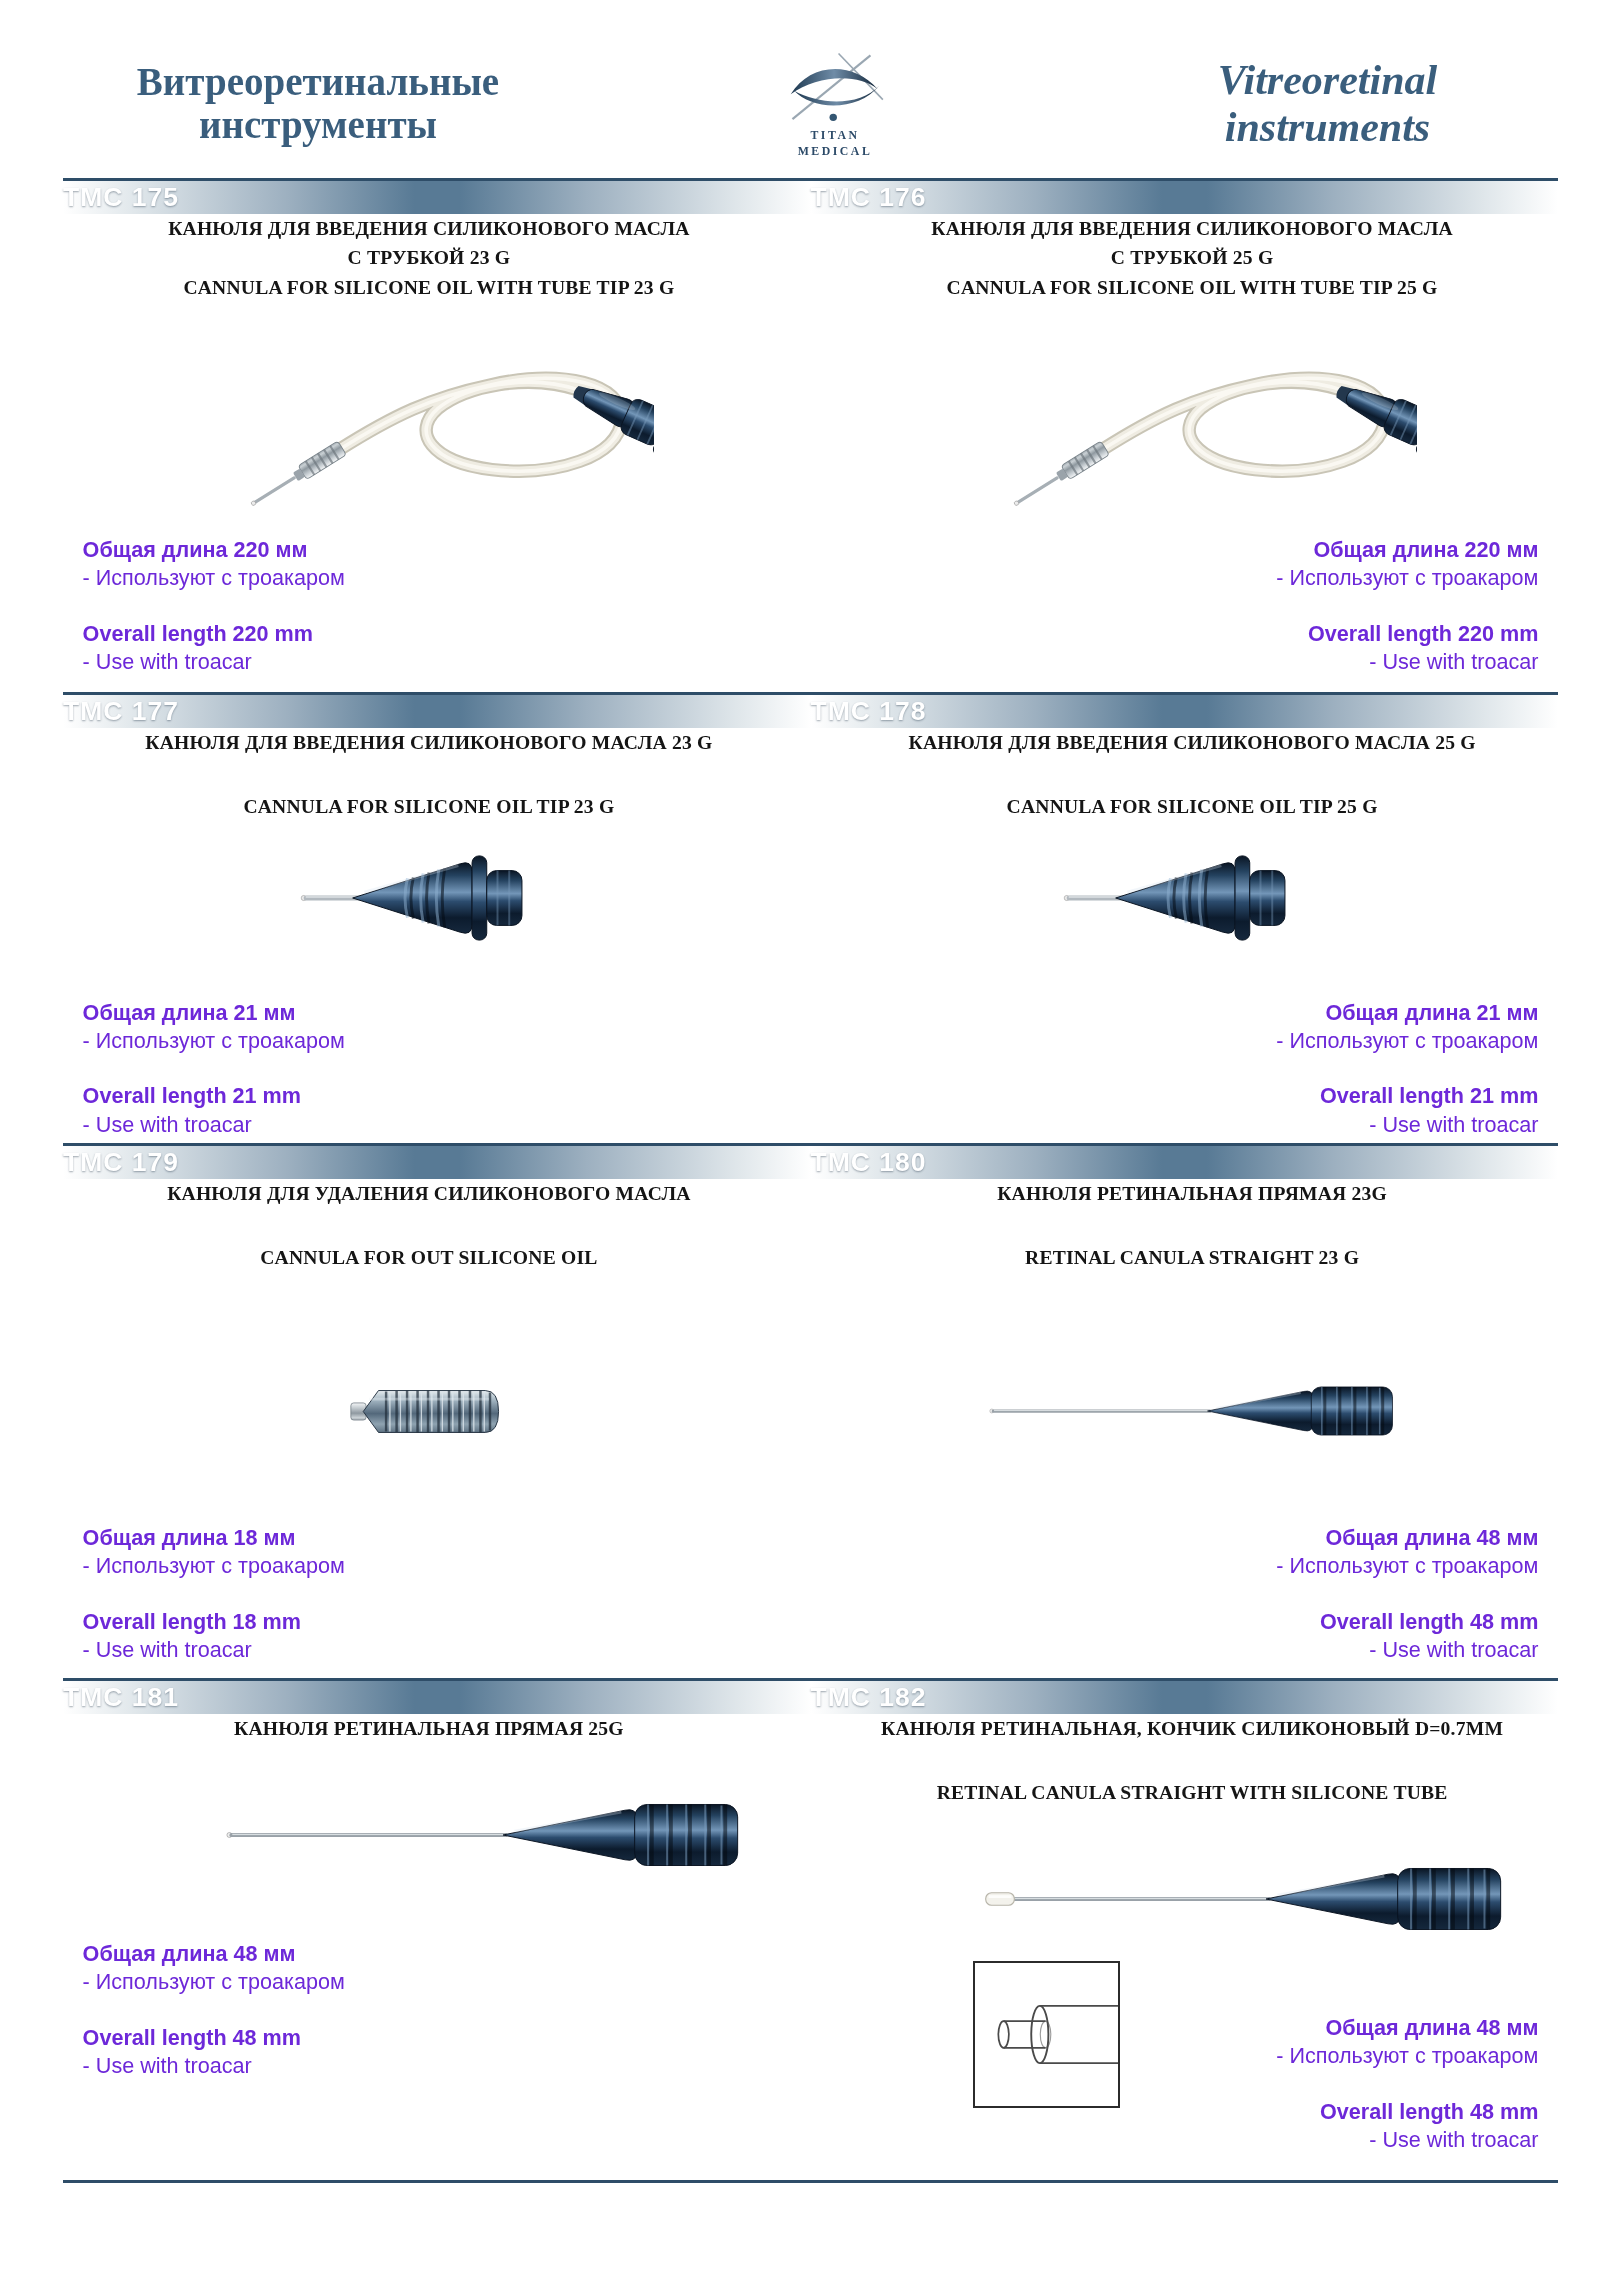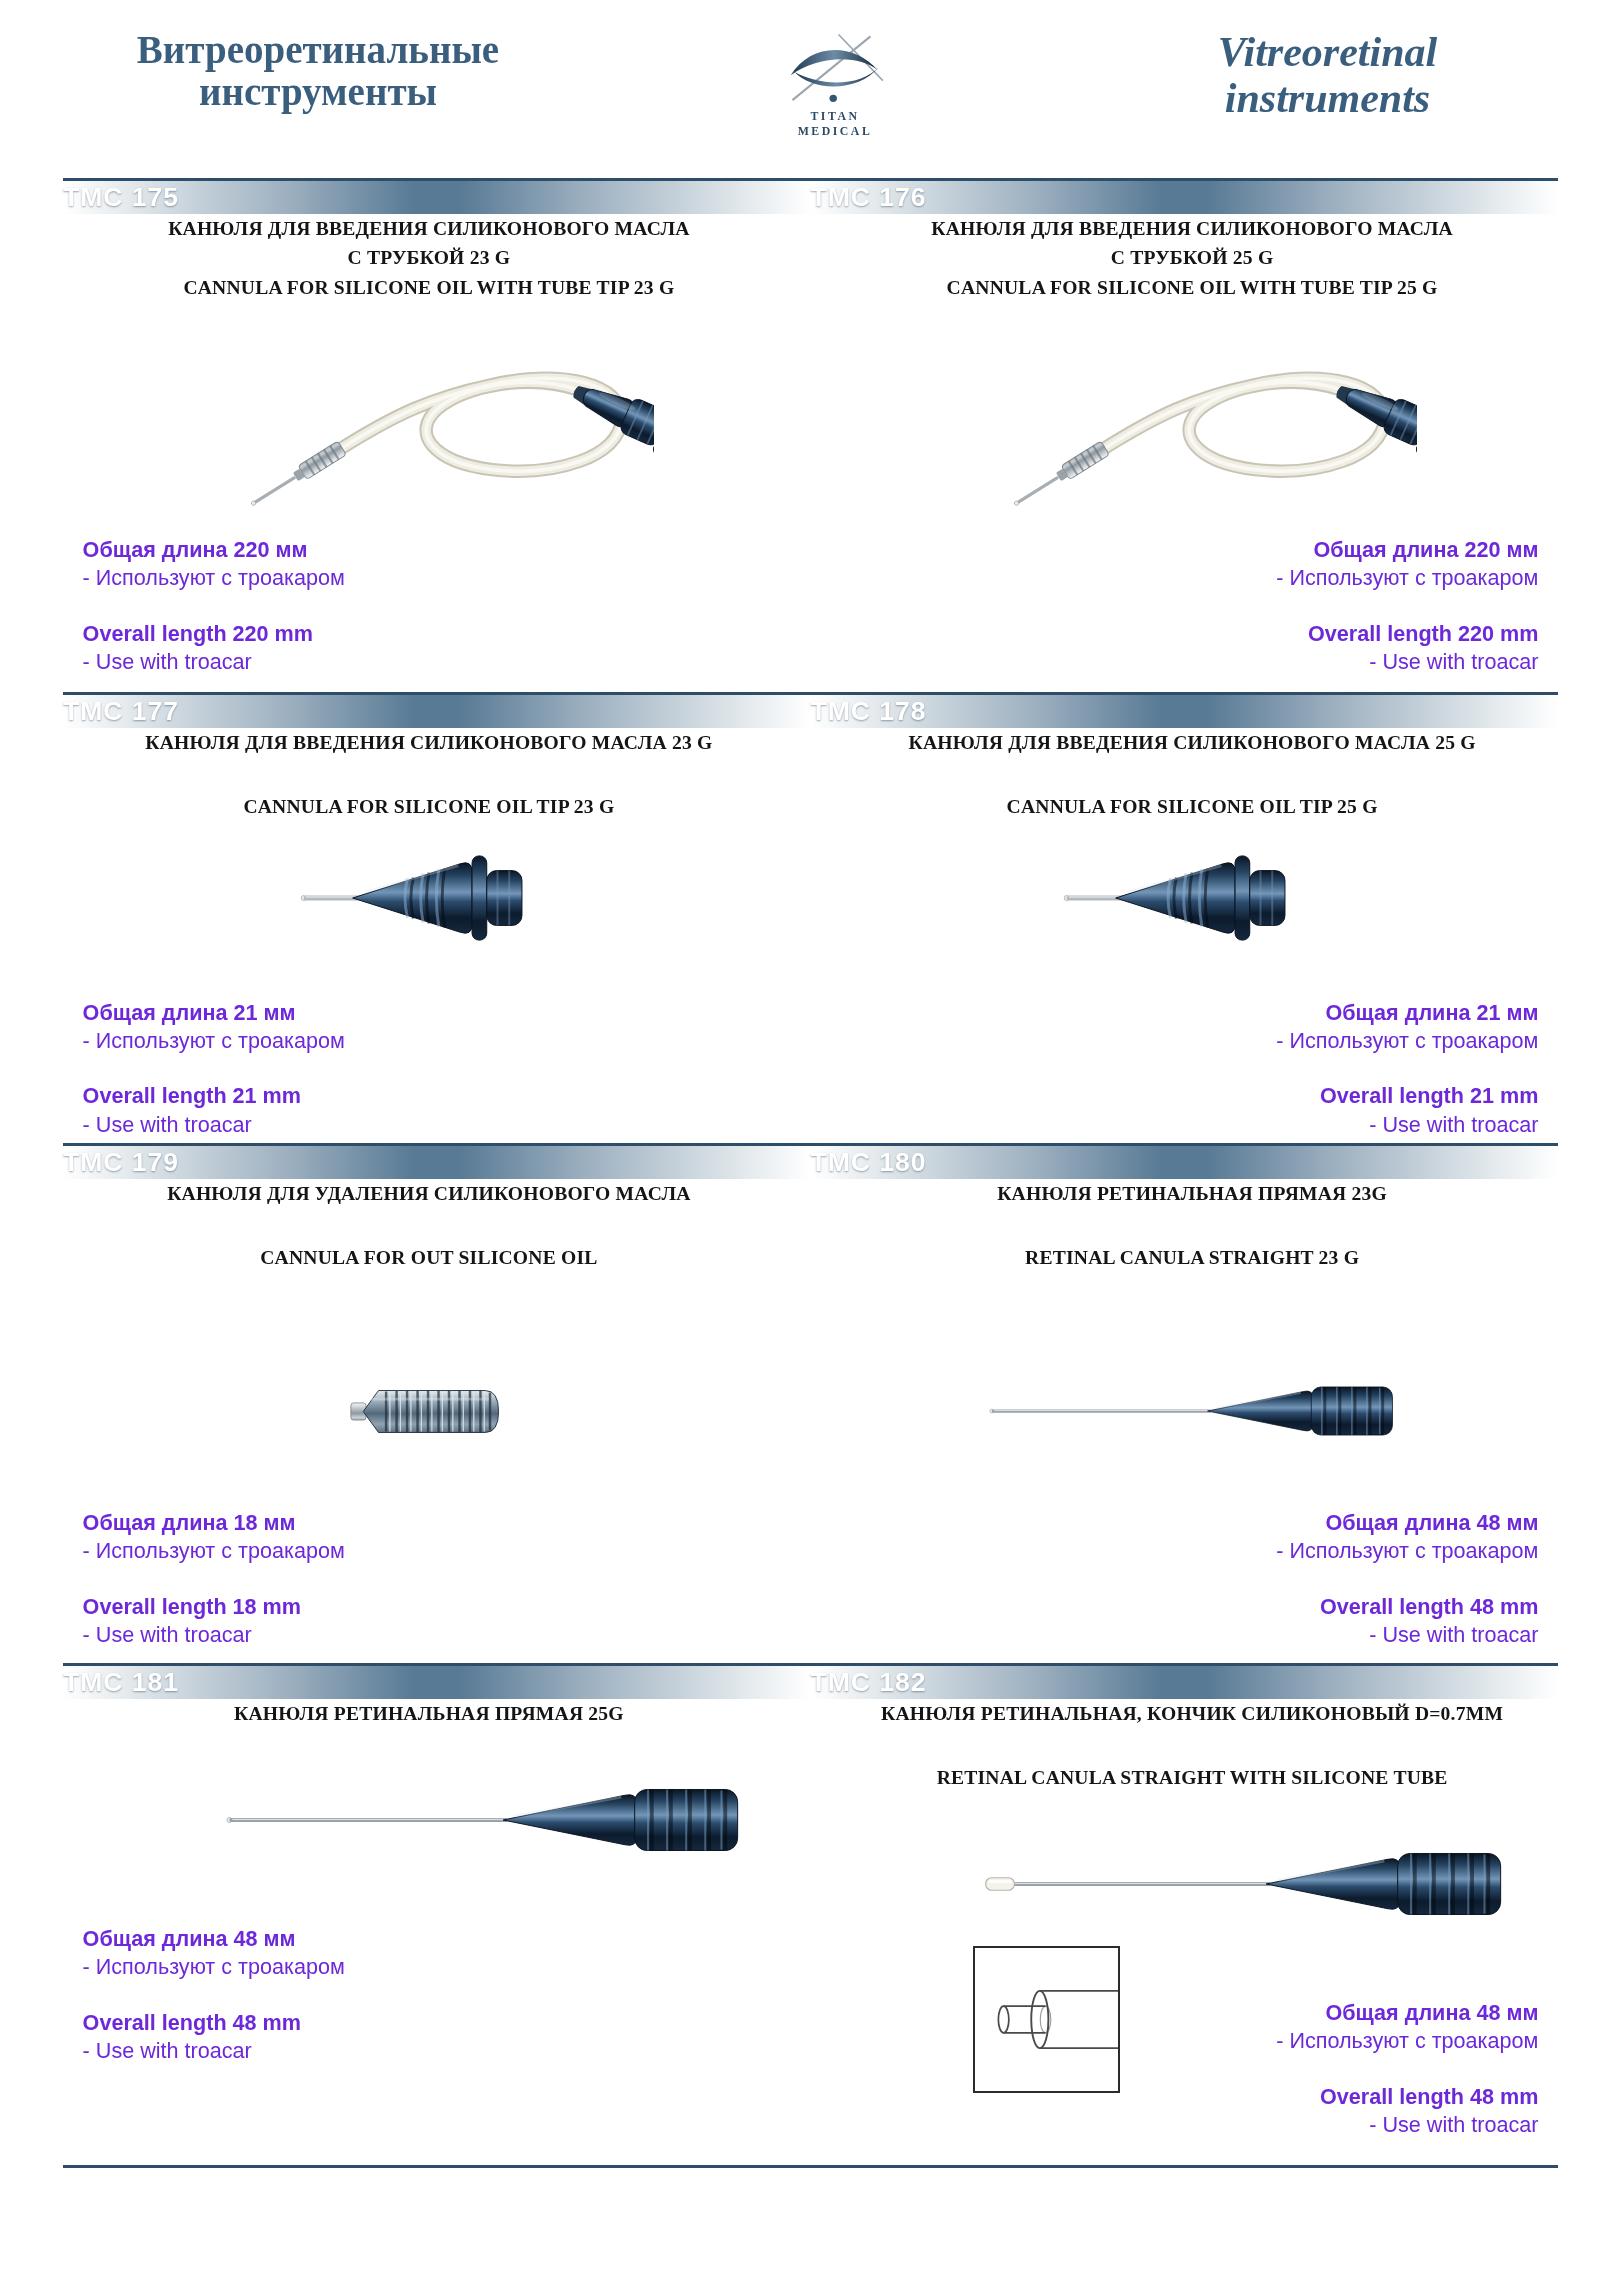--- a/index.html
+++ b/index.html
@@ -1,21 +1,21 @@
 <!DOCTYPE html>
 <html><head>
 <meta charset="utf-8">
 <style>
   html,body {margin:0; padding:0; background:#ffffff;}
   .page {width:1621px; height:2293px; overflow:hidden; position:relative;
          padding:0 63px; box-sizing:border-box; background:#fff;
          font-family:"Liberation Sans", sans-serif;}
 
   
-  .masthead {display:flex; align-items:flex-start; justify-content:space-between;
+  .masthead {display:flex; align-items:center; justify-content:space-between;
              padding-top:29px; height:149px;}
   .m-title {margin:0; font-family:"Liberation Serif", serif; font-weight:700; color:#3a5e7d;}
   .m-title.ru {font-size:39px; line-height:1.08; width:510px; text-align:center;}
   .m-title.en {font-size:42px; line-height:1.1; width:461px; text-align:center;font-style:italic;}
   .logo {text-align:center; margin-top:2px; width:137px;}
   .logo-text {font-family:"Liberation Serif", serif; font-weight:700; font-size:11.8px;
               letter-spacing:2.5px; color:#2c4a68; line-height:1.3; margin-top:-3.9px;}
 
   
   .code-bar {border-top:3.9px solid #2e4d68; height:33px; display:flex;}
@@ -46,21 +46,21 @@
 
   .specs {font-size:21.6px; color:#6d28d9; line-height:1.3; margin-top:15.7px;}
   .specs p {margin:0;}
   .specs .b {font-weight:700;}
   .specs .gap {margin-top:27.4px;}
   .col-left  .specs {padding-left:19.6px; text-align:left;}
   .col-right .specs {padding-right:19.6px; text-align:right;}
 
   .sec2 {margin-top:15.7px;} .sec3 {margin-top:3.9px;} .sec4 {margin-top:13.7px;}
   .sec2 .specs {margin-top:39px;}
-  .sec3 .specs {margin-top:49px;}
+  .sec3 .specs {margin-top:64px;}
   .sec4 .col-left .specs {margin-top:59px;}
 
   .bottom-flex {display:flex; align-items:flex-start; margin-top:7.8px;}
   .inset-box {width:147px; height:147px; border:2px solid #2b2b2b; margin-left:147px;
               background:#fff; display:flex; align-items:center; justify-content:center;
               box-sizing:border-box;}
   .bottom-flex .specs {margin-left:auto; margin-top:53px; text-align:right; padding-right:19.6px;}
 
   .footer-rule {border-top:3.9px solid #2e4d68; margin-top:25.5px;}
   .page-num {text-align:right; padding-right:17.6px; margin-top:11.8px; font-size:23.5px;

